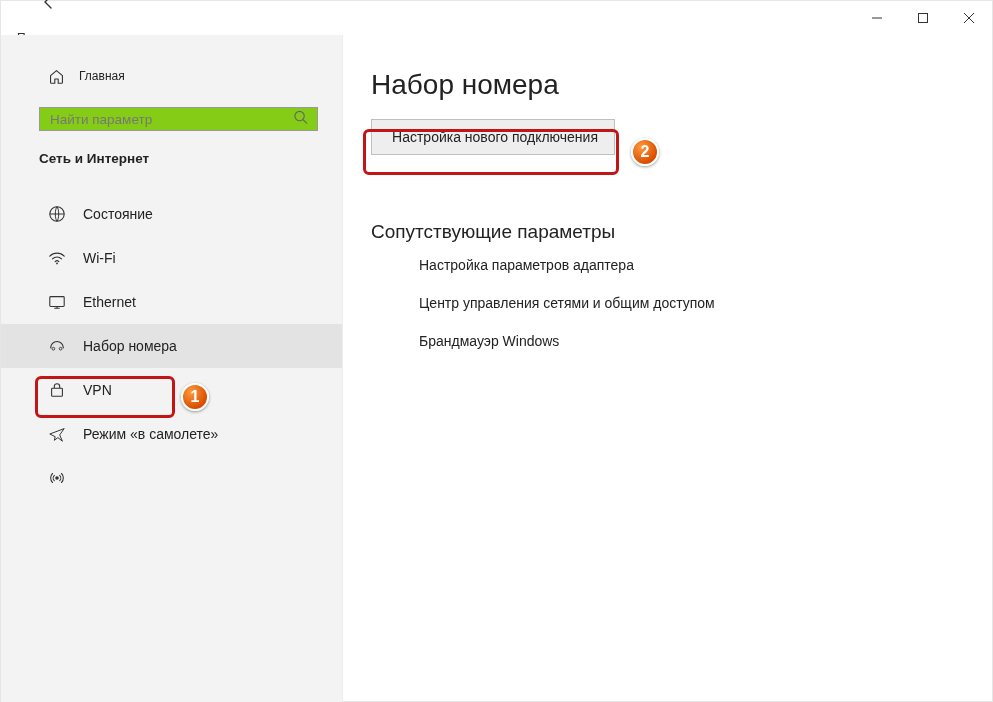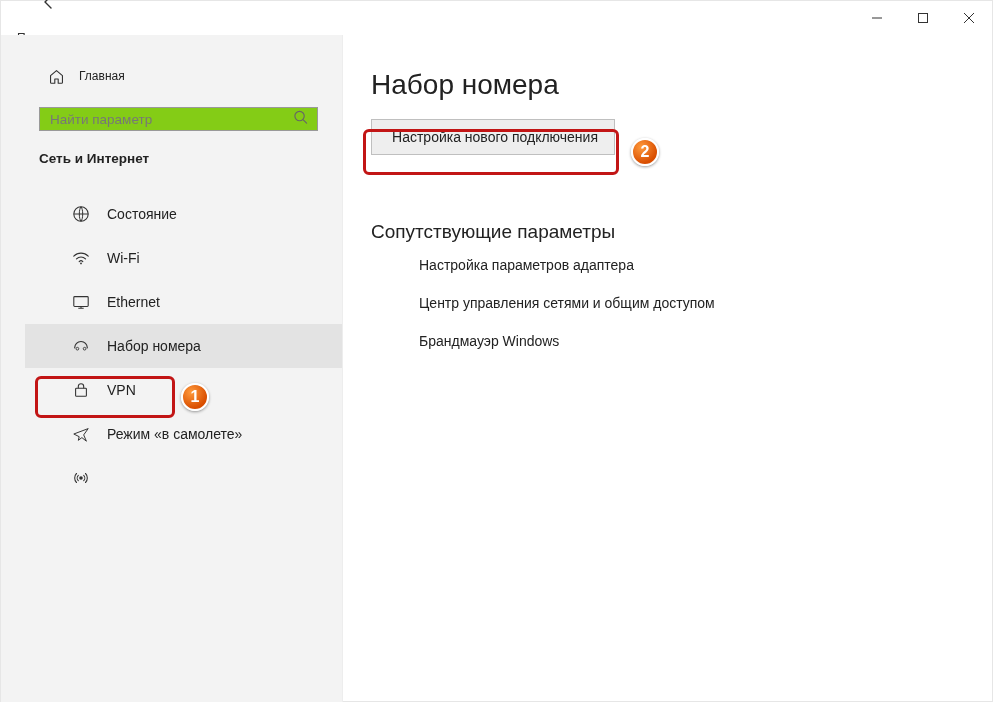--- a/index.html
+++ b/index.html
@@ -15,21 +15,21 @@
 .body { display: flex; height: calc(702px - 34px); }
 .sidebar { width: 342px; background: #f3f3f3; padding: 24px 0 0 0; position: relative; border-right: 1px solid #ededed; }
 .home-row { display: flex; align-items: center; gap: 14px; padding: 8px 0 8px 46px; cursor: pointer; }
 .home-row .icon { width: 18px; height: 18px; display: flex; align-items: center; justify-content: center; color: #333; }
 .home-row .label { font-size: 12px; color: #222; }
 .search-wrap { margin: 14px 24px 20px 38px; position: relative; }
 .search { width: 100%; height: 24px; border: 1px solid #999; background: #84cc16; padding: 0 36px 0 10px; font-size: 13.5px; color: #333; outline: none; }
 .search::placeholder { color: #777; }
 .search-icon { position: absolute; right: 10px; top: 50%; transform: translateY(-50%); color: #666; }
 .section-title { font-size: 13.5px; font-weight: 600; color: #222; padding: 0 0 14px 38px; }
-.nav { list-style: none; margin-top: 12px; padding-left: 24px; }
+.nav { list-style: none; margin-top: 12px; }
 .nav li { display: flex; align-items: center; gap: 16px; padding: 12px 0 12px 46px; cursor: pointer; font-size: 14px; color: #222; }
 .nav li .icon { width: 20px; height: 20px; display: flex; align-items: center; justify-content: center; color: #333; flex: 0 0 20px; }
 .nav li.selected { background: #e3e3e3; }
 .nav li .label { flex: 1; }
 
 .hl1 { position: absolute; border: 3px solid #c21515; border-radius: 6px; pointer-events: none; }
 .main { flex: 1; padding: 34px 28px 0 28px; position: relative; }
 .page-title { font-size: 28px; font-weight: 400; color: #222; margin-bottom: 18px; }
 .action-btn { display: inline-block; min-width: 244px; padding: 9px 16px; border: 1px solid #bfbfbf; background: #eee; font-size: 14px; color: #222; text-align: right; cursor: pointer; }
 

